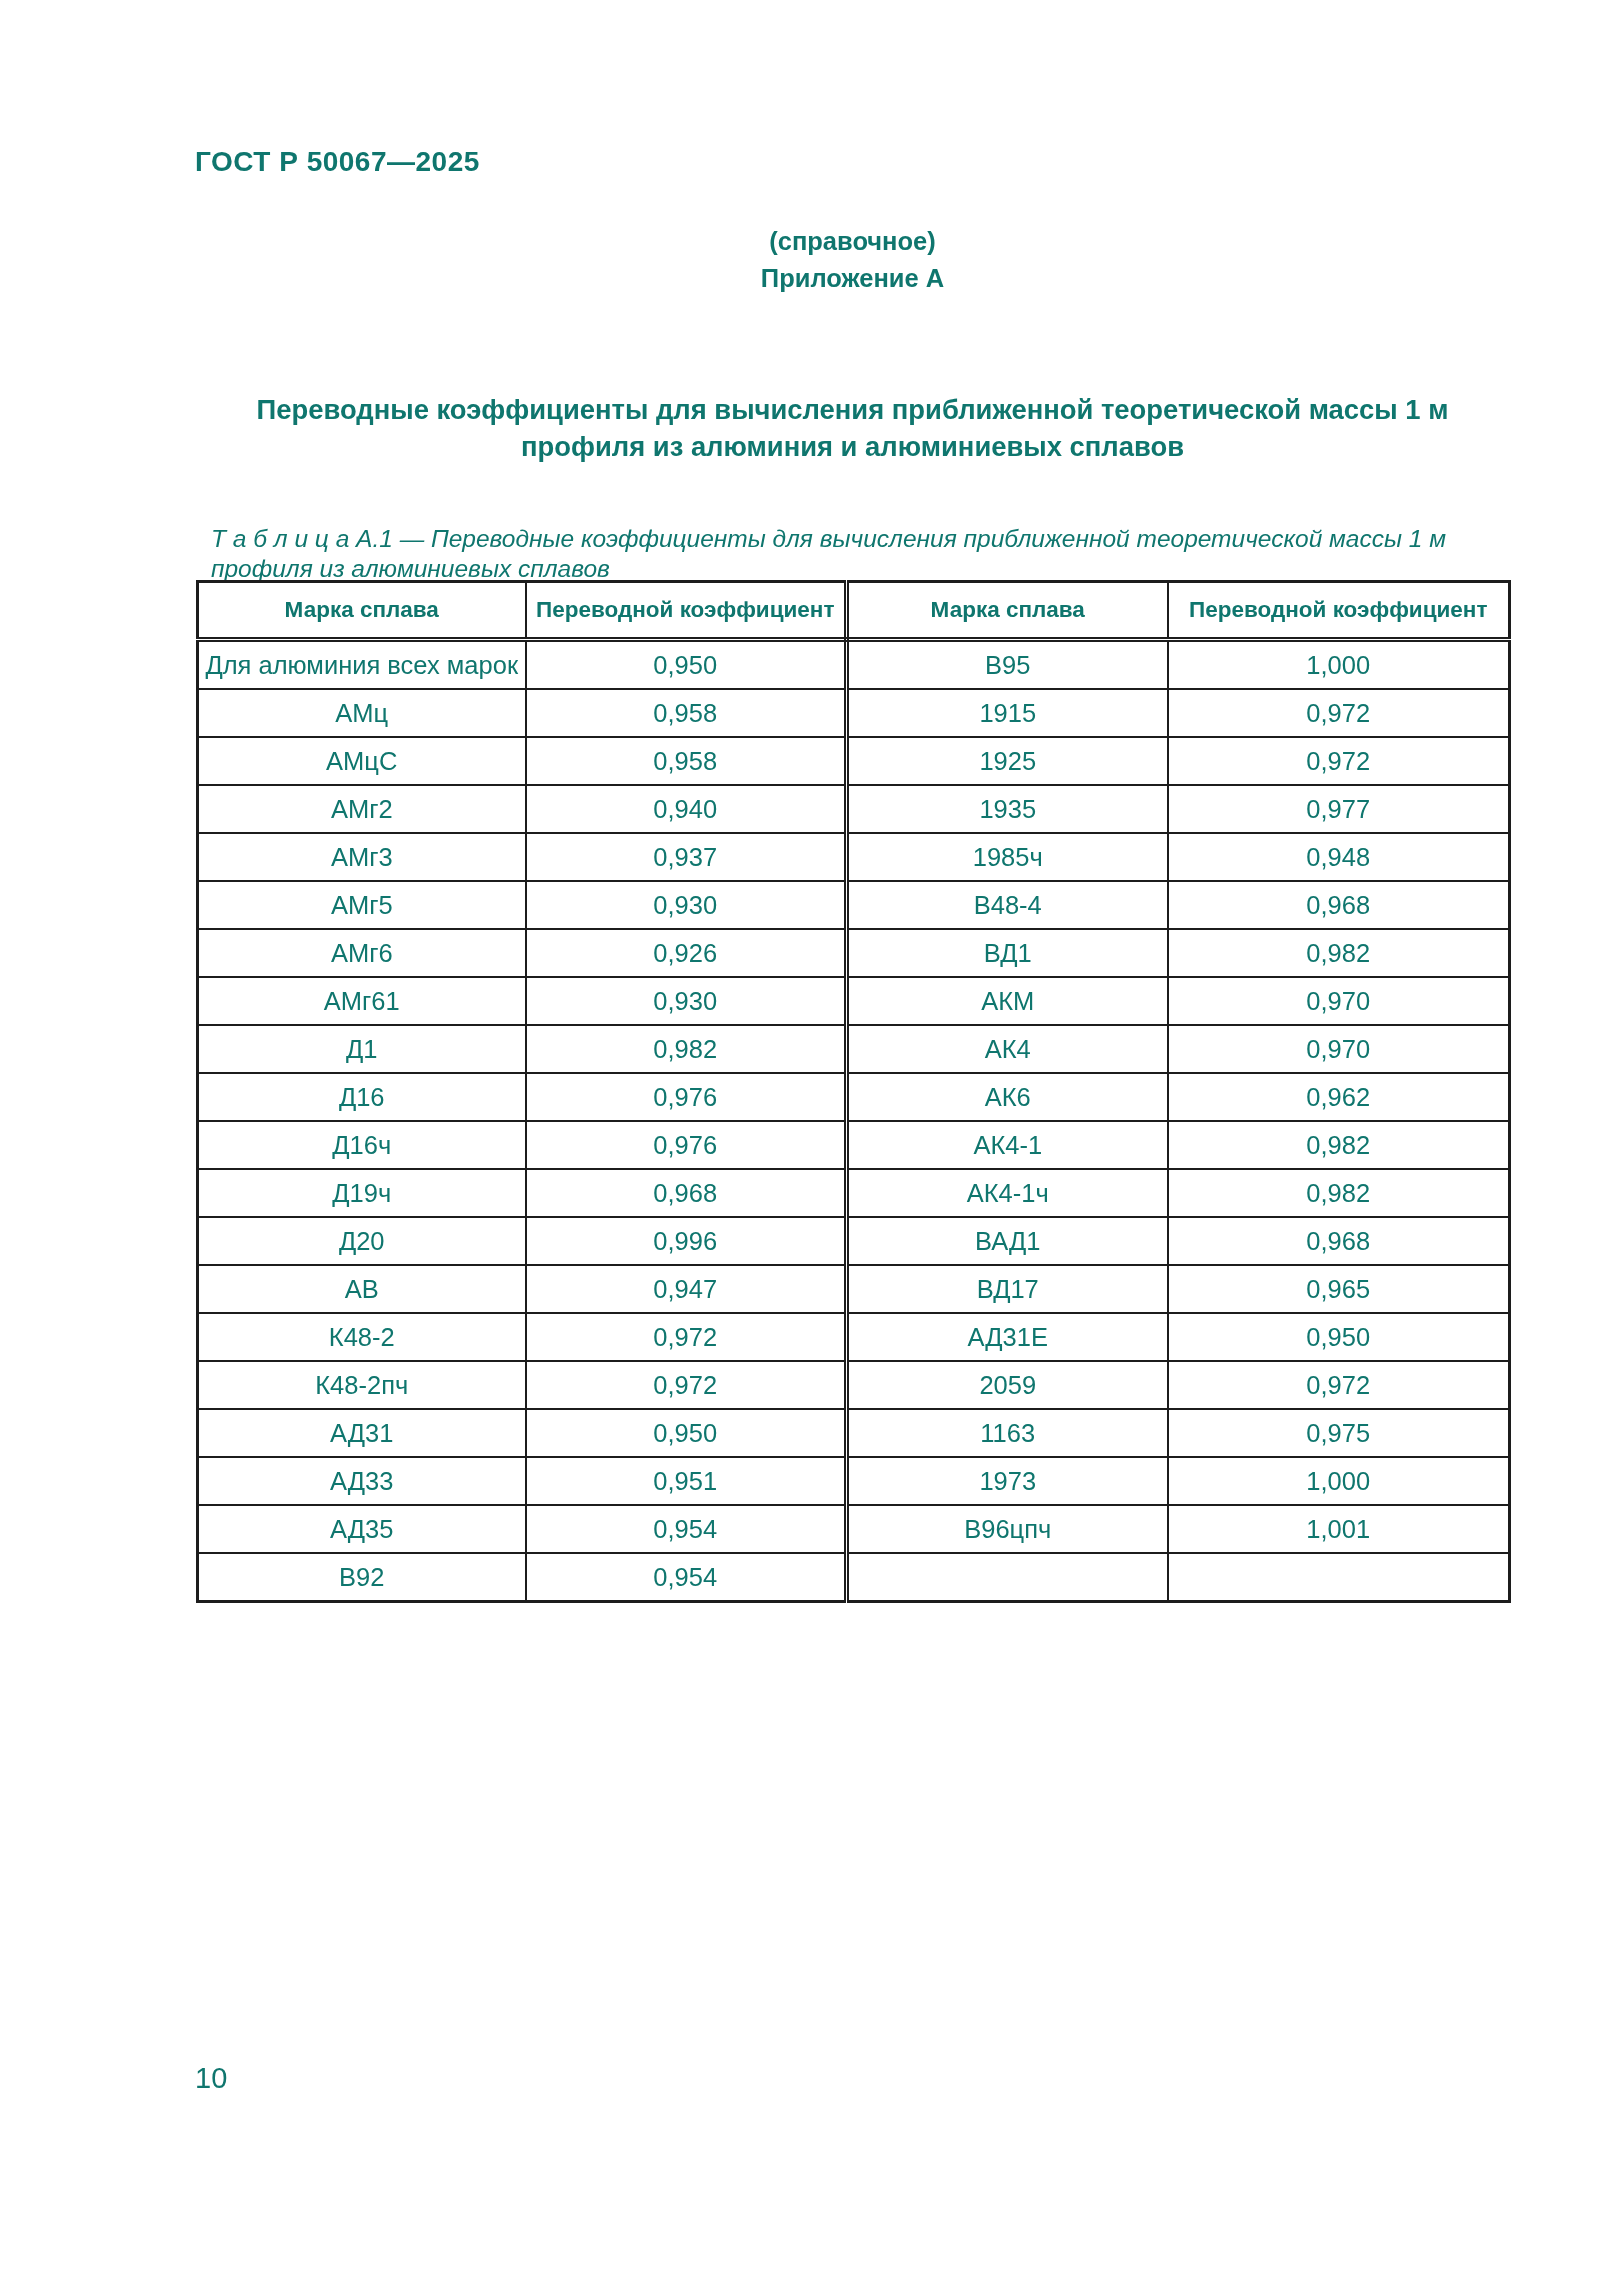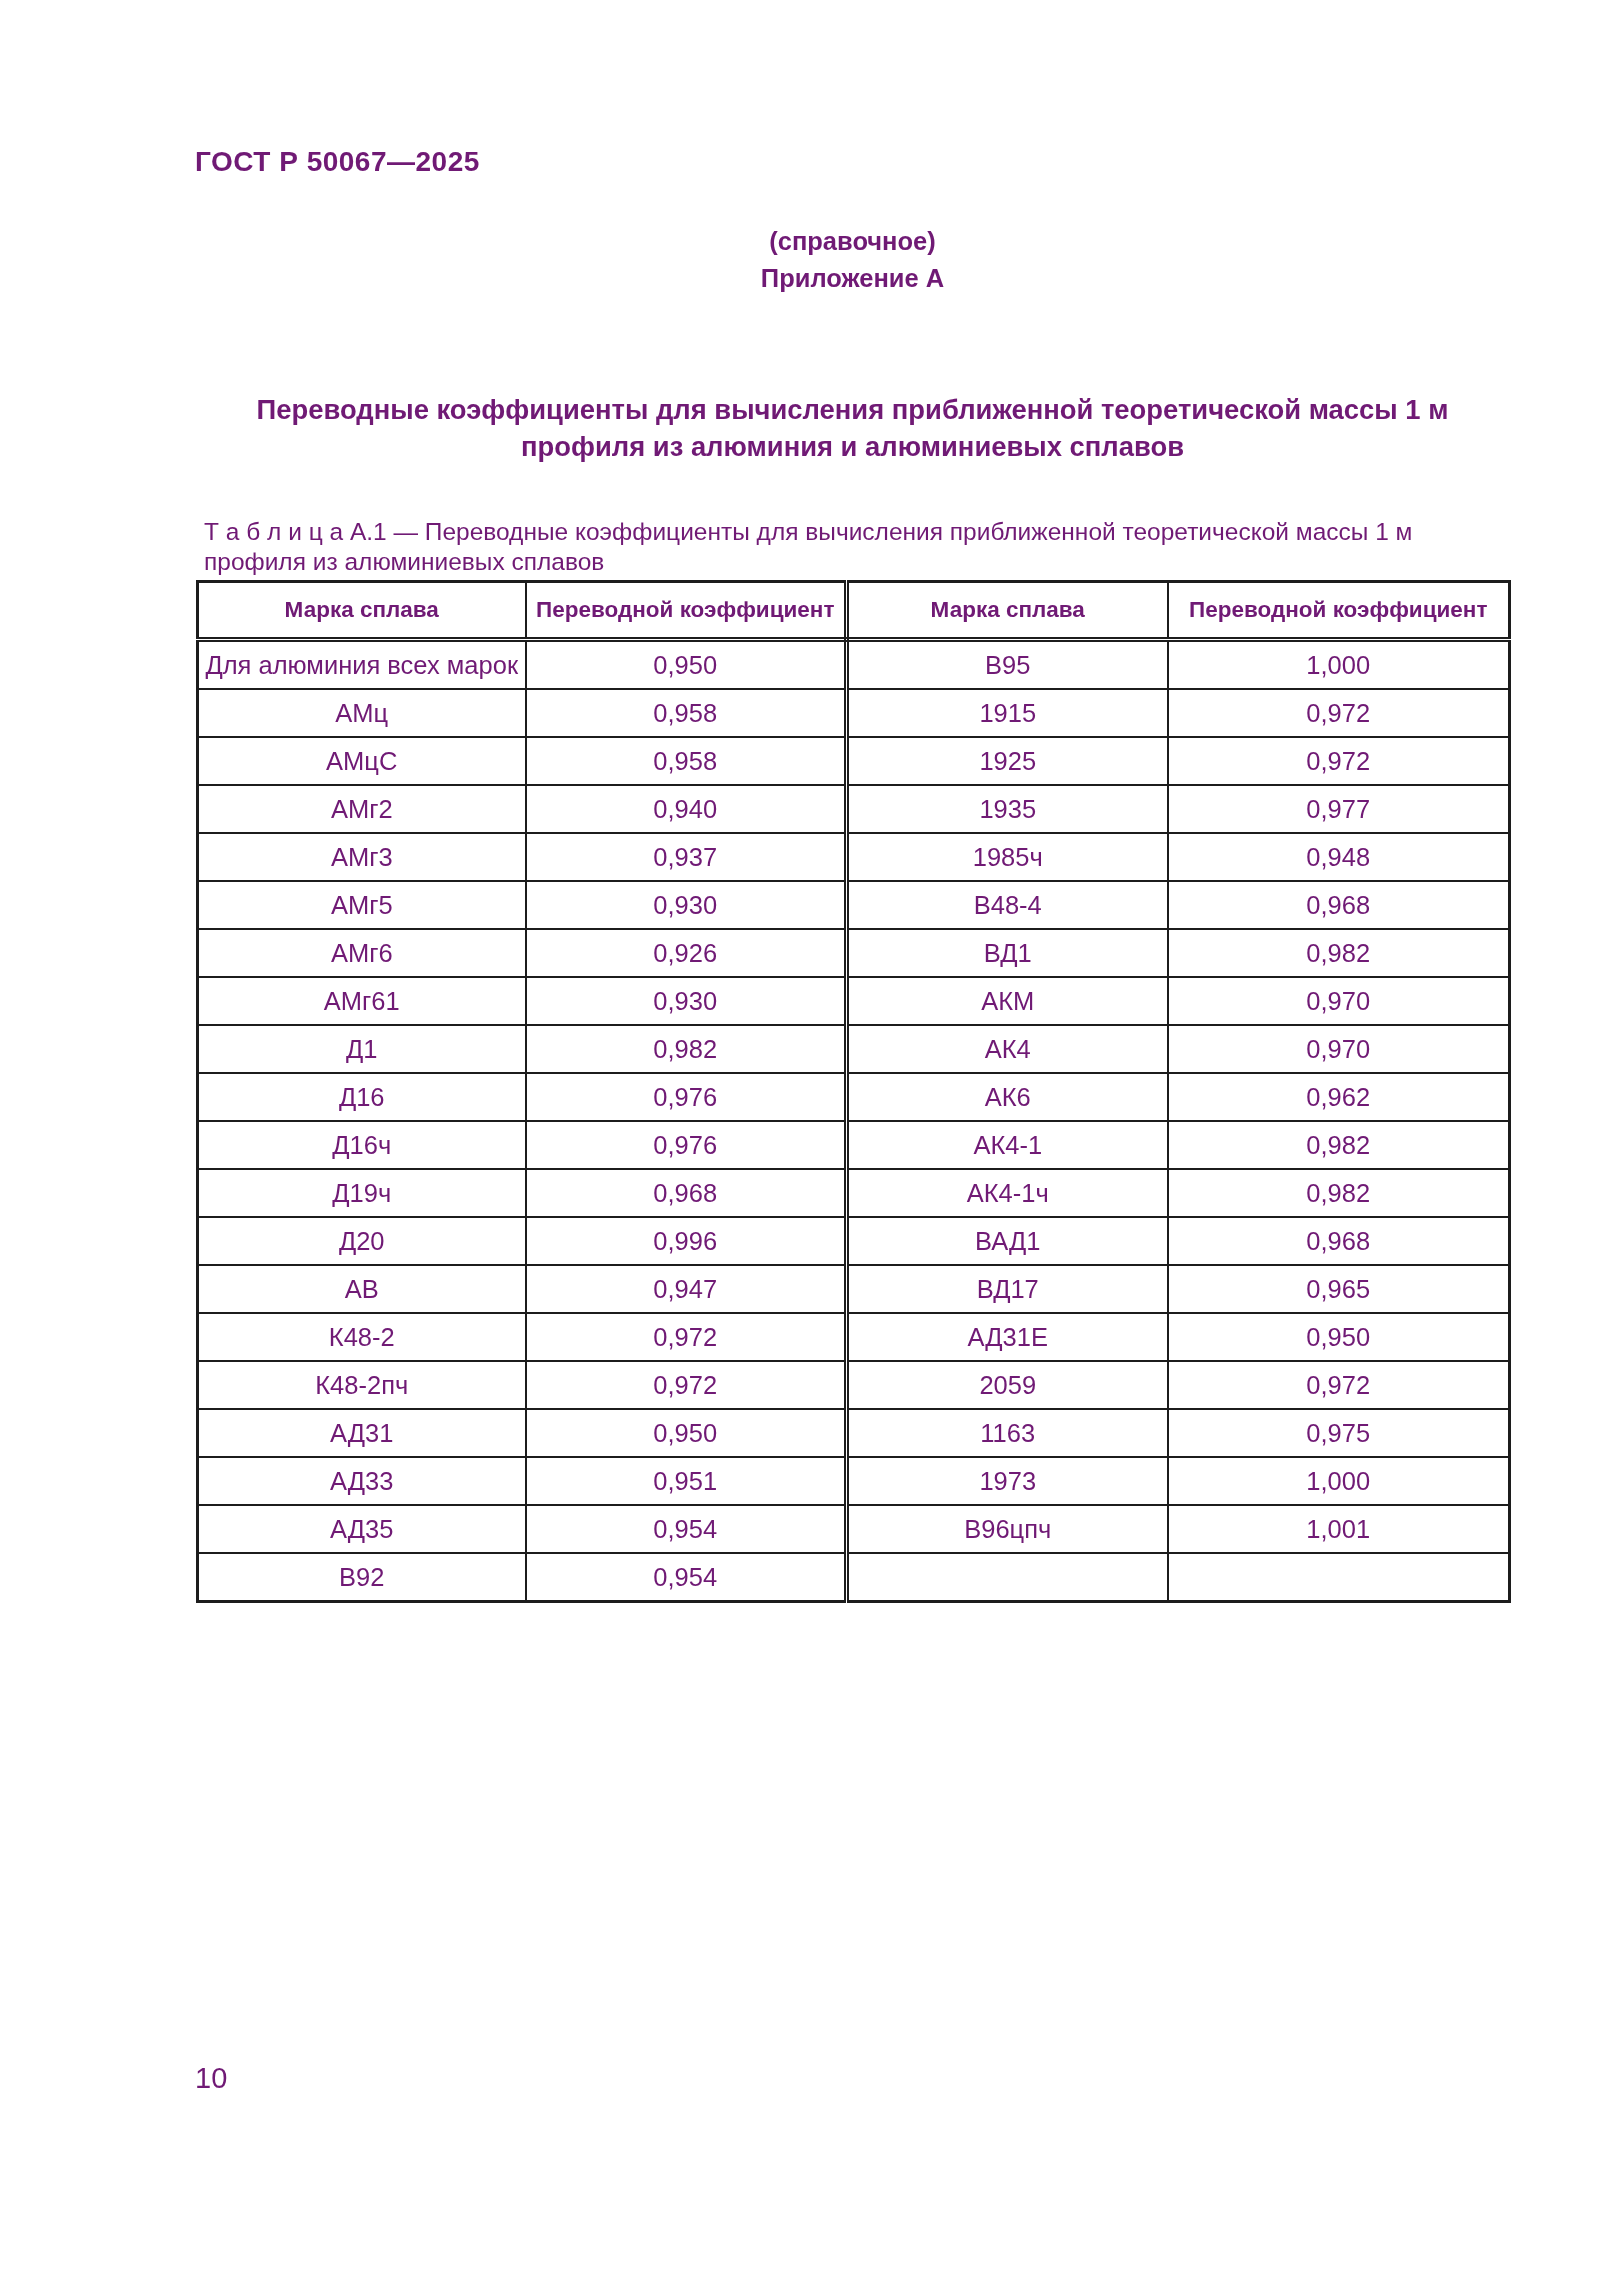--- a/index.html
+++ b/index.html
@@ -7,21 +7,21 @@
     margin: 0;
     padding: 0;
     background: #ffffff;
   }
   .page {
     position: relative;
     width: 1581px;
     height: 2293px;
     background: #ffffff;
     font-family: "Liberation Sans", sans-serif;
-    color: #701a75;
+    color: #0f766e;
     overflow: hidden;
   }
   .doc-code {
     position: absolute;
     left: 195px;
     top: 146px;
     font-size: 28px;
     font-weight: bold;
     letter-spacing: 0.5px;
     white-space: nowrap;
@@ -47,24 +47,25 @@
     font-size: 27.4px;
     font-weight: bold;
     line-height: 37px;
   }
   .page-title span { display: block; }
   .table-caption {
     position: absolute;
     left: 196px;
     top: 509px;
     width: 1313px;
-    margin: 8px;
+    margin: 15px;
     font-size: 24.5px;
     line-height: 30px;
     text-align: left;
+    font-style: italic;
   }
   table.alloys {
     position: absolute;
     left: 196px;
     top: 580px;
     width: 1313px;
     border-collapse: collapse;
     table-layout: fixed;
     border: 3.9px solid #1c1c1c;
   }

